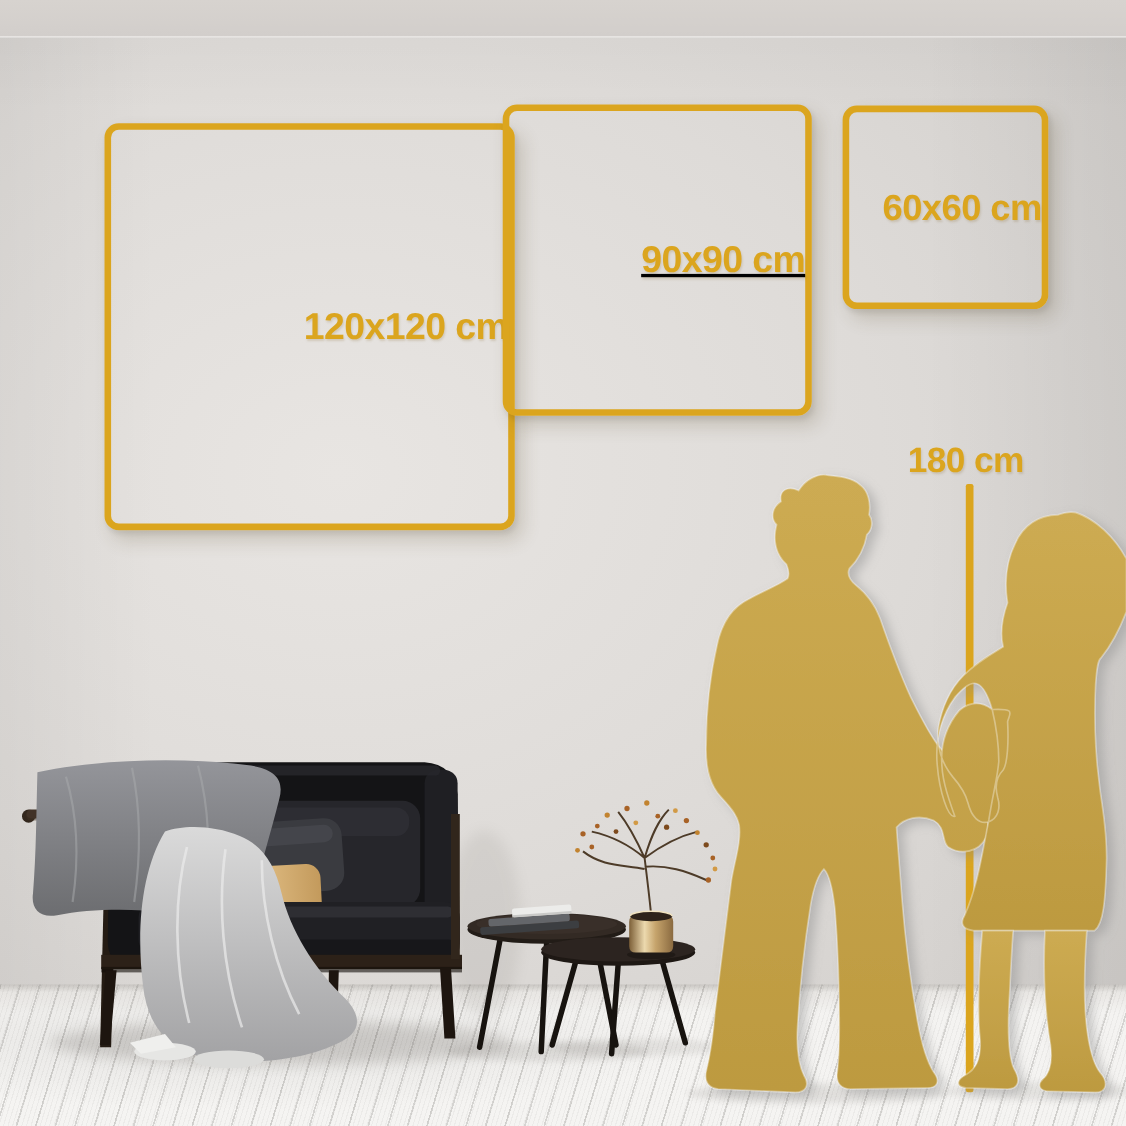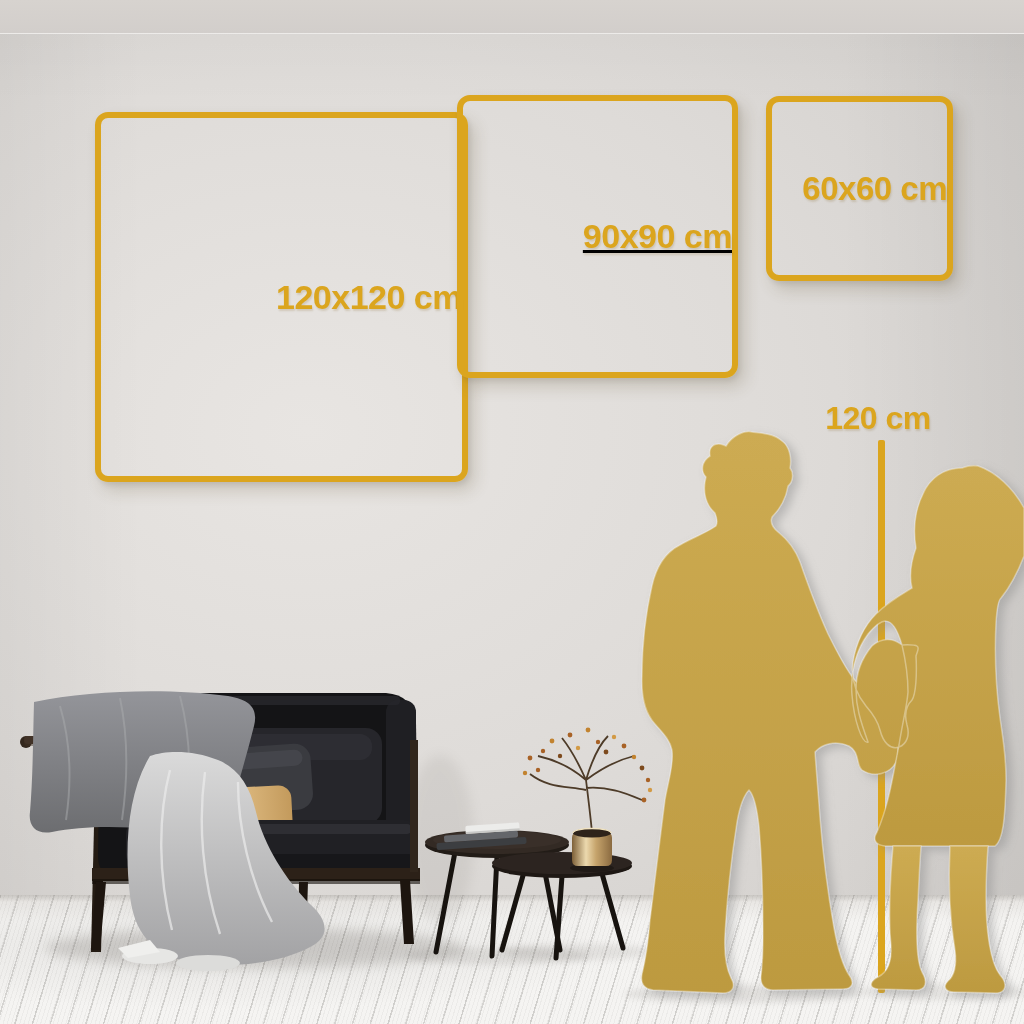--- a/index.html
+++ b/index.html
@@ -75,21 +75,21 @@
 <div class="frame f120">
   <span class="lbl">120x120 cm</span>
 </div>
 <div class="frame f90">
   <span class="lbl">90x90 cm</span>
 </div>
 <div class="frame f60">
   <span class="lbl">60x60 cm</span>
 </div>
 
-<div class="h-label">120 cm</div>
+<div class="h-label">180 cm</div>
 
 <svg class="scene" viewBox="0 0 1024 1024" width="1024" height="1024">
   <defs>
     <linearGradient id="gSil" x1="0" y1="0" x2="0" y2="1">
       <stop offset="0" stop-color="#cdab52"></stop>
         <stop offset="1" stop-color="#bd9a40"></stop>
     </linearGradient>
     <linearGradient id="gBlanketDark" x1="0" y1="0" x2="0" y2="1">
       <stop offset="0" stop-color="#94959a"></stop>
         <stop offset="1" stop-color="#6b6c6f"></stop>

